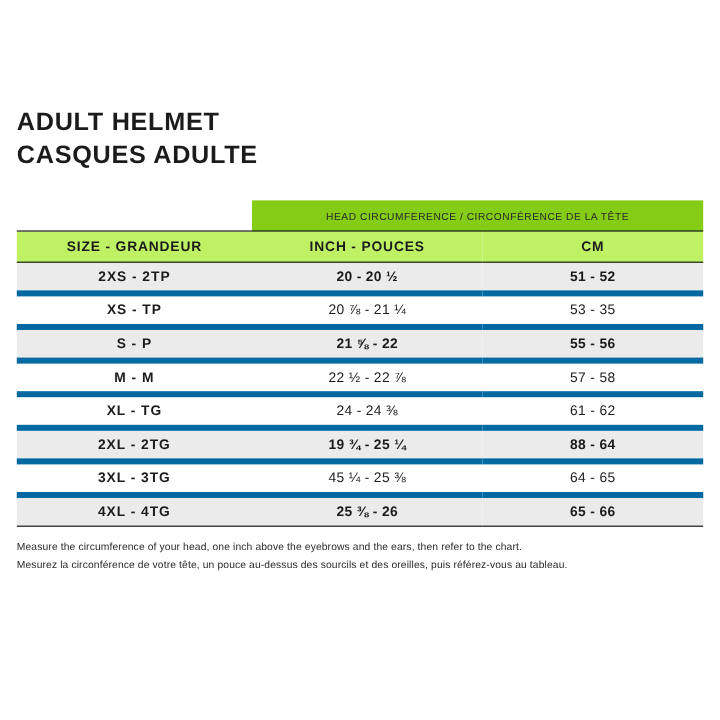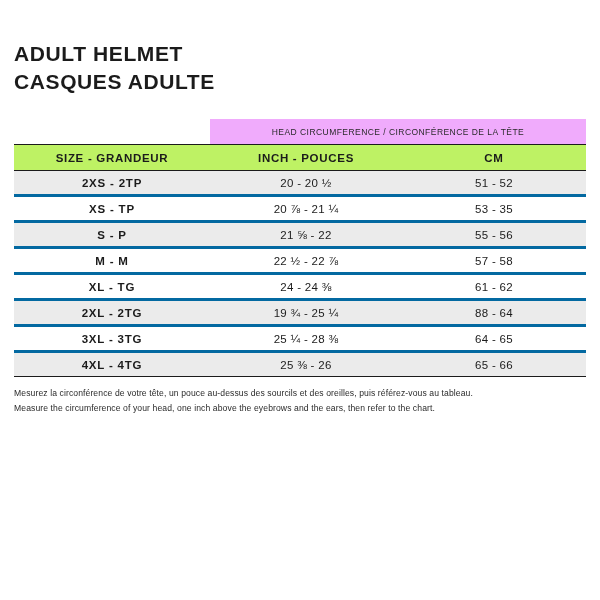--- a/index.html
+++ b/index.html
@@ -11,21 +11,21 @@
     height: 600px;
     background: #ffffff;
     font-family: "Liberation Sans", sans-serif;
     color: #1b1b1b;
     overflow: hidden;
   }
   .page {
     width: 600px;
     height: 430px;
     box-sizing: border-box;
-    padding: 40px 14px 0 14px;
+    padding: 88px 14px 0 14px;
     position: relative;
   }
   .titles {
     margin: 0 0 24px 0;
   }
   .title-line {
     font-size: 21px;
     font-weight: bold;
     letter-spacing: 0.6px;
     line-height: 1.32;
@@ -34,21 +34,21 @@
   table.size-table {
     width: 572px;
     border-collapse: collapse;
     table-layout: fixed;
   }
   table.size-table col.c1 { width: 196px; }
   table.size-table col.c2 { width: 192px; }
   table.size-table col.c3 { width: 184px; }
 
   .span-head td {
-    background: #f0abfc;
+    background: #84cc16;
     border: none;
     font-size: 8.5px;
     letter-spacing: 0.45px;
     text-align: center;
     padding: 8px 4px 7px 4px;
     color: #2a2a2a;
     text-transform: uppercase;
   }
   .span-head td.blank {
     background: #ffffff;
@@ -61,25 +61,26 @@
     letter-spacing: 0.7px;
     text-align: center;
     padding: 7px 4px 6px 4px;
     background: #bef264;
     text-transform: uppercase;
   }
   tbody tr td {
     font-size: 11.5px;
     text-align: center;
     padding: 6px 4px 5px 4px;
-    border-bottom: 3px solid #0369a1;
+    border-bottom: 5px solid #0369a1;
     letter-spacing: 0.3px;
   }
   tbody tr.shaded td {
     background: #ebebeb;
+    font-weight: bold;
   }
   tbody tr td.size-cell {
     font-weight: bold;
     letter-spacing: 0.8px;
   }
   tbody tr:last-child td {
     border-bottom: 1.6px solid #1b1b1b;
   }
   .notes {
     margin-top: 9px;
@@ -142,29 +143,29 @@
         <td>24 - 24 ⅜</td>
         <td>61 - 62</td>
       </tr>
       <tr class="shaded">
         <td class="size-cell">2XL - 2TG</td>
         <td>19 ¾ - 25 ¼</td>
         <td>88 - 64</td>
       </tr>
       <tr>
         <td class="size-cell">3XL - 3TG</td>
-        <td>25 ¼ - 28 ⅜</td>
+        <td>45 ¼ - 25 ⅜</td>
         <td>64 - 65</td>
       </tr>
       <tr class="shaded">
         <td class="size-cell">4XL - 4TG</td>
         <td>25 ⅜ - 26</td>
         <td>65 - 66</td>
       </tr>
     </tbody>
   </table>
 
   <div class="notes">
+    <div>Measure the circumference of your head, one inch above the eyebrows and the ears, then refer to the chart.</div>
     <div>Mesurez la circonférence de votre tête, un pouce au-dessus des sourcils et des oreilles, puis référez-vous au tableau.</div>
-    <div>Measure the circumference of your head, one inch above the eyebrows and the ears, then refer to the chart.</div>
   </div>
 
 </div>
 
 </body></html>

